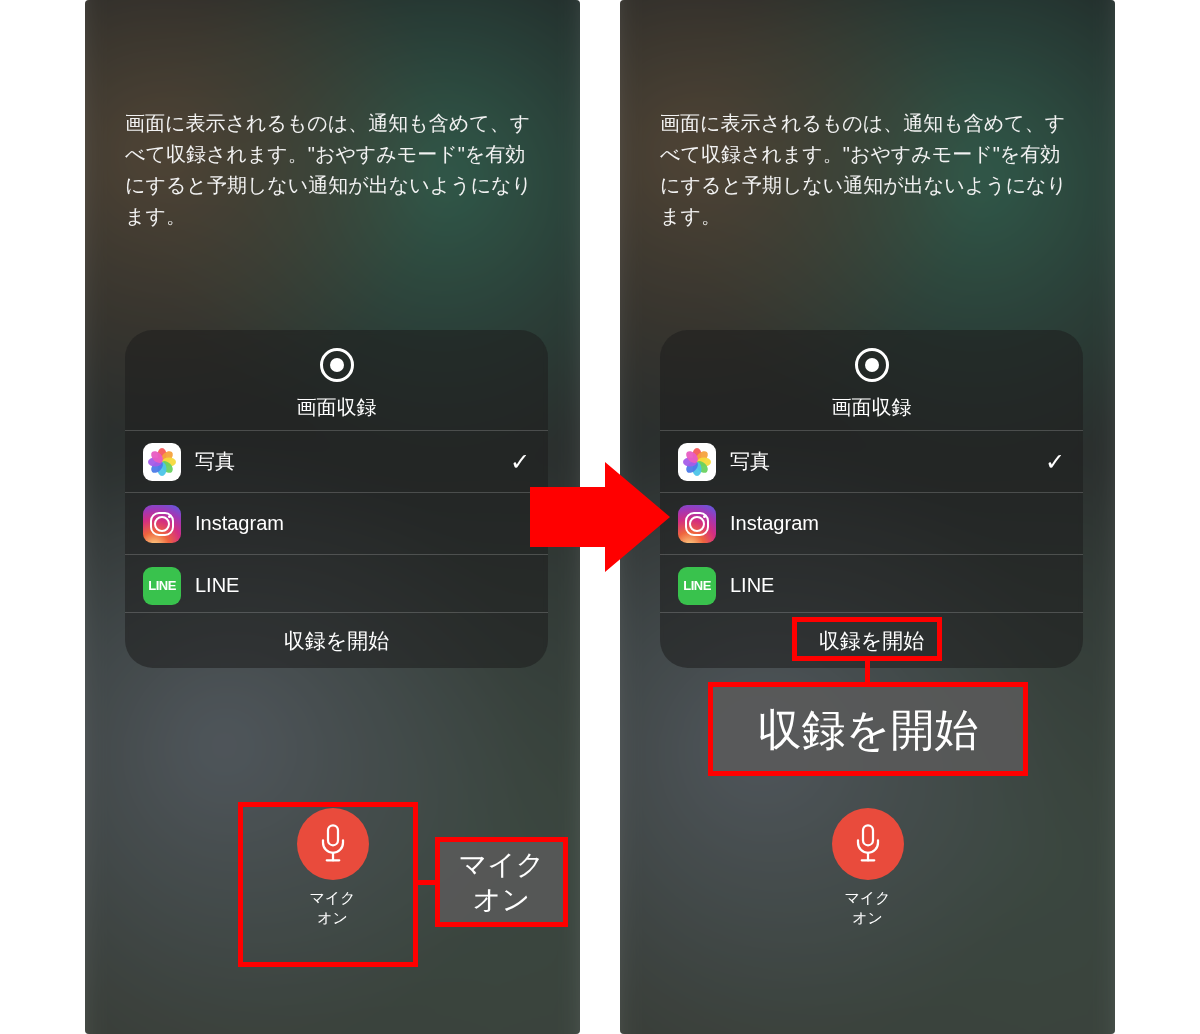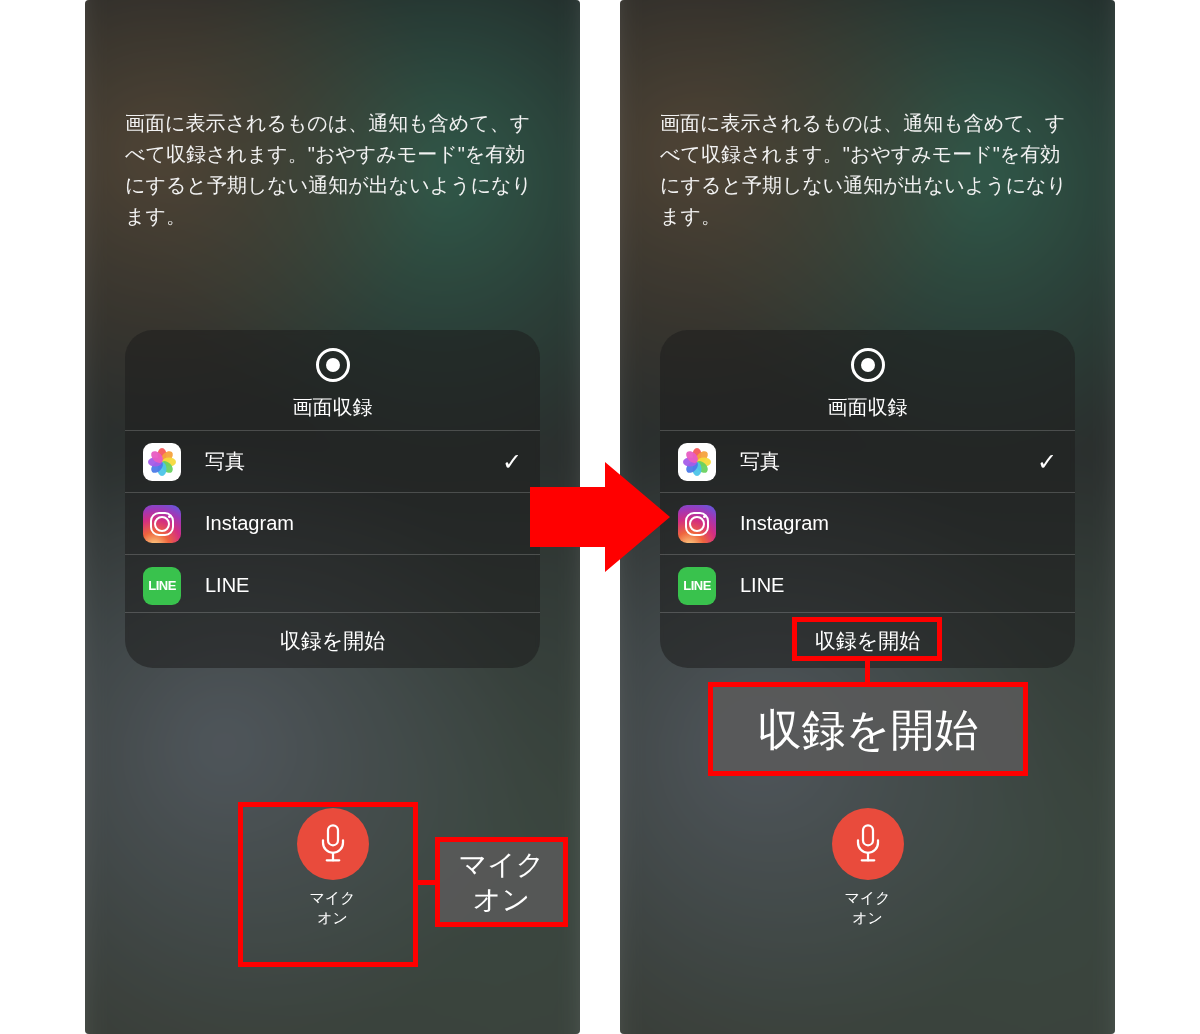--- a/index.html
+++ b/index.html
@@ -55,21 +55,21 @@
     right: 40px;
     color: #f2f2f2;
     font-size: 20px;
     line-height: 1.55;
     text-align: left;
   }
   .panel {
     position: absolute;
     top: 330px;
     left: 40px;
-    right: 40px;
+    right: 32px;
     height: 338px;
     background: rgba(30,30,30,0.55);
     border-radius: 28px;
     color: #fff;
     overflow: hidden;
     backdrop-filter: blur(2px);
   }
   .panel-head {
     text-align: center;
     padding-top: 18px;
@@ -158,21 +158,20 @@
     background: #39c24d;
     color: #fff;
     font-weight: 700;
     font-size: 13px;
     font-family: Arial, sans-serif;
     letter-spacing: -0.5px;
   }
   .app-label {
     flex: 1;
     color: #fff;
-    margin-left: 10px;
   }
   .checkmark {
     font-size: 24px;
     color: #fff;
   }
   .panel-footer {
     position: absolute;
     bottom: 0;
     left: 0;
     right: 0;

